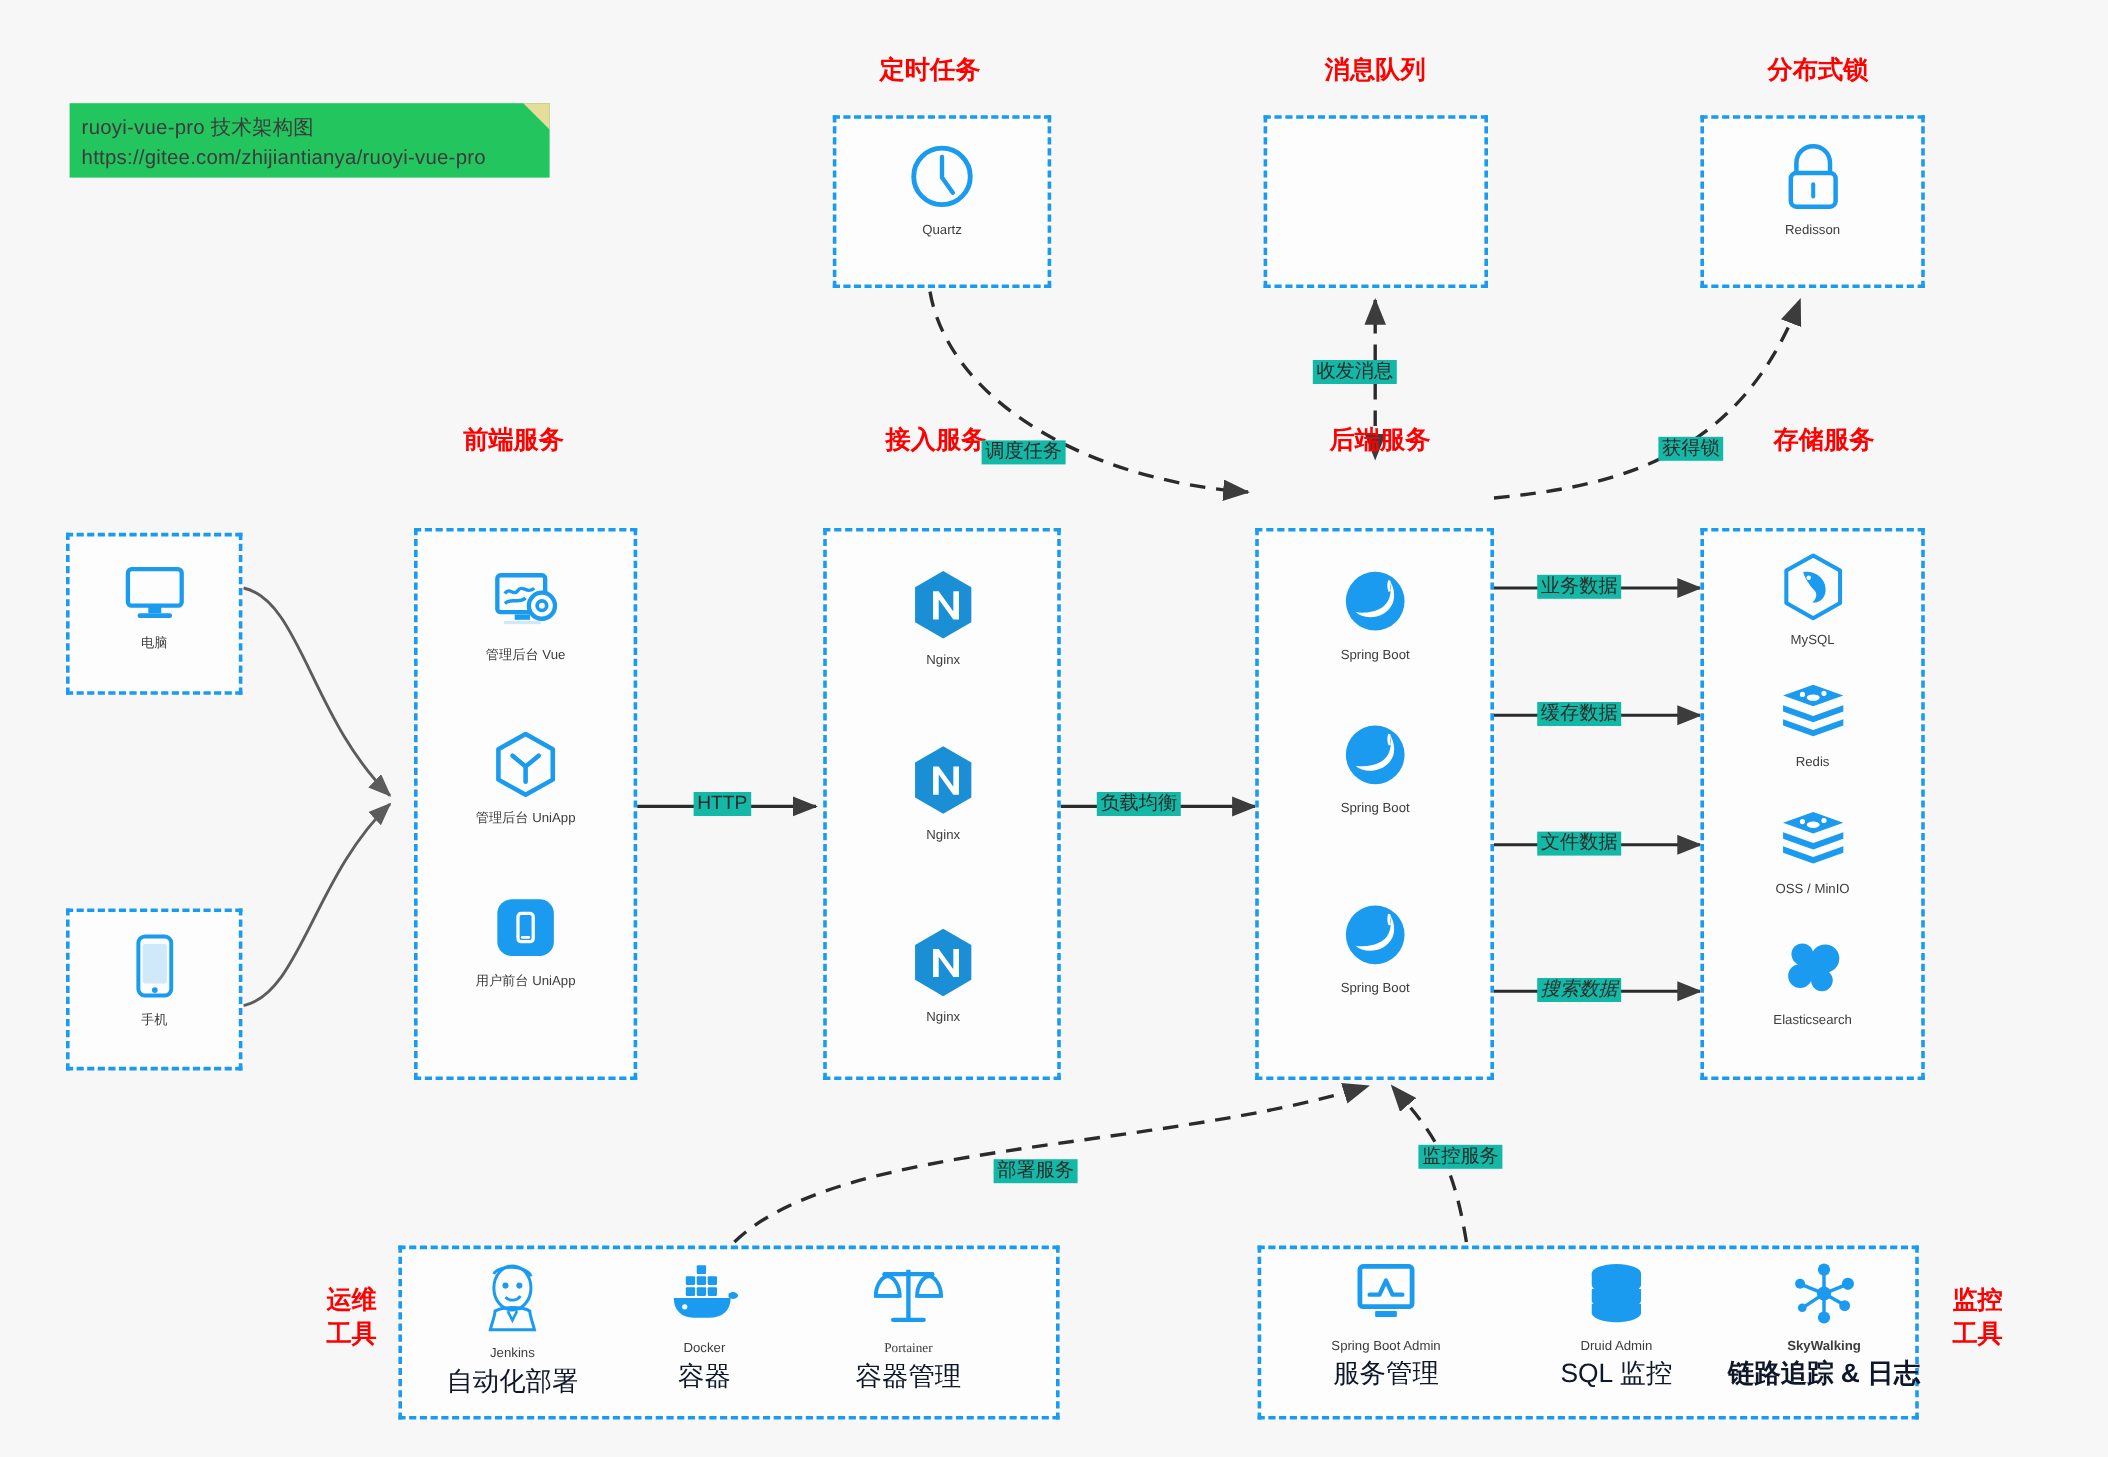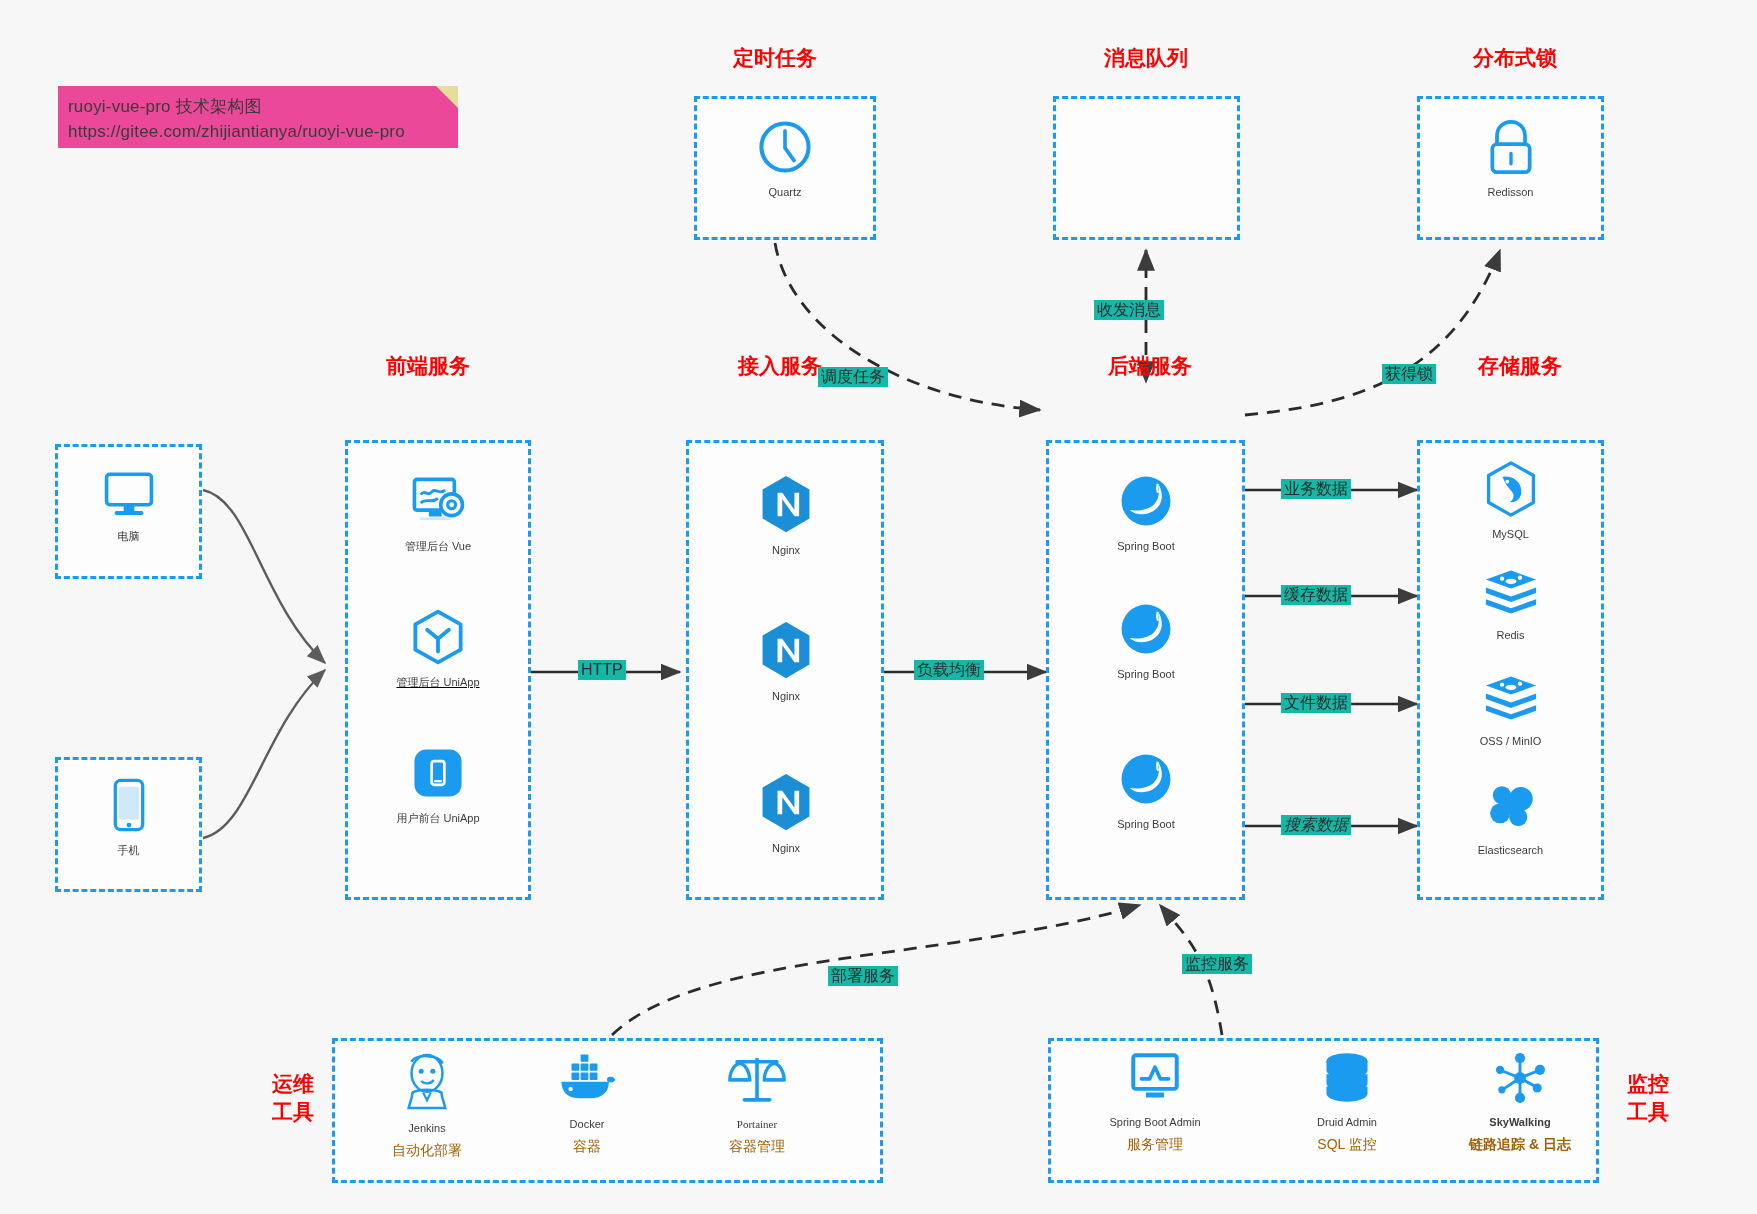--- a/index.html
+++ b/index.html
@@ -9,21 +9,21 @@
     font-family: "Liberation Sans", "DejaVu Sans", sans-serif;
     overflow: hidden;
   }
   #canvas { position: relative; width: 1757px; height: 1214px; }
 
   svg.edges { position: absolute; left: 0; top: 0; width: 1757px; height: 1214px; pointer-events: none; }
 
   
   .note {
     position: absolute; left: 58px; top: 86px; width: 400px; height: 62px;
-    background: #ec4899; color: #3b3b3b;
+    background: #22c55e; color: #3b3b3b;
     font-size: 17px; line-height: 25px; padding: 8px 0 0 10px;
     letter-spacing: .2px;
   }
   .note .corner {
     position: absolute; right: 0; top: 0; width: 0; height: 0;
     border-top: 22px solid #e6dd9b; border-left: 22px solid transparent;
   }
 
   
   .gbox {
@@ -41,21 +41,21 @@
   
   .node {
     position: absolute;
     display: flex; flex-direction: column;
     align-items: center; justify-content: flex-start;
   }
   .node .cap {
     font-size: 11px; color: #3c3c3c; white-space: nowrap;
     margin-top: 5px; line-height: 22px; text-align: right;
   }
-  .node .cap2 { font-size: 14px; color: #a16207; line-height: 23px; }
+  .node .cap2 { font-size: 22px; color: #0f172a; line-height: 23px; }
   .ico { display: block; }
 
   
   .elabel {
     position: absolute;
     font-size: 16px; color: #2b2b2b;
     background: #14b8a6; padding: 0 3px;
     white-space: nowrap; line-height: 20px;
   }
 </style>
@@ -157,21 +157,21 @@
       <path d="M13 22 C17 15 21 25 25 19 C29 13 33 23 40 17" fill="none" stroke="#1a9bf0" stroke-width="3.2"></path>
       <path d="M13 31 C19 25 25 32 32 26" fill="none" stroke="#1a9bf0" stroke-width="3.2"></path>
       <rect x="22" y="41" width="14" height="5" fill="#1a9bf0"></rect>
       <rect x="12" y="47" width="34" height="3" fill="#cfe9fb"></rect>
       <circle cx="47" cy="33" r="12" fill="#fdfdfd" stroke="#1a9bf0" stroke-width="4"></circle>
       <circle cx="47" cy="33" r="4.4" fill="none" stroke="#1a9bf0" stroke-width="3.4"></circle>
     </svg>
     <div class="cap">管理后台 Vue</div>
   </div>
 
-  <div class="node" style="left:352px;top:608px;width:172px;text-decoration:underline;">
+  <div class="node" style="left:352px;top:608px;width:172px;">
     <svg class="ico" width="58" height="58" viewBox="0 0 64 64">
       <path d="M32 4 L57 18 L57 46 L32 60 L7 46 L7 18 Z" fill="none" stroke="#1a9bf0" stroke-width="4.2" stroke-linejoin="round"></path>
       <path d="M32 34 L32 48 M32 34 L20 24 M32 34 L44 24" fill="none" stroke="#1a9bf0" stroke-width="4.2" stroke-linecap="round"></path>
     </svg>
     <div class="cap">管理后台 UniApp</div>
   </div>
 
   <div class="node" style="left:352px;top:744px;width:172px;">
     <svg class="ico" width="58" height="58" viewBox="0 0 64 64">
       <rect x="6" y="6" width="52" height="52" rx="13" fill="#1a9bf0"></rect>

